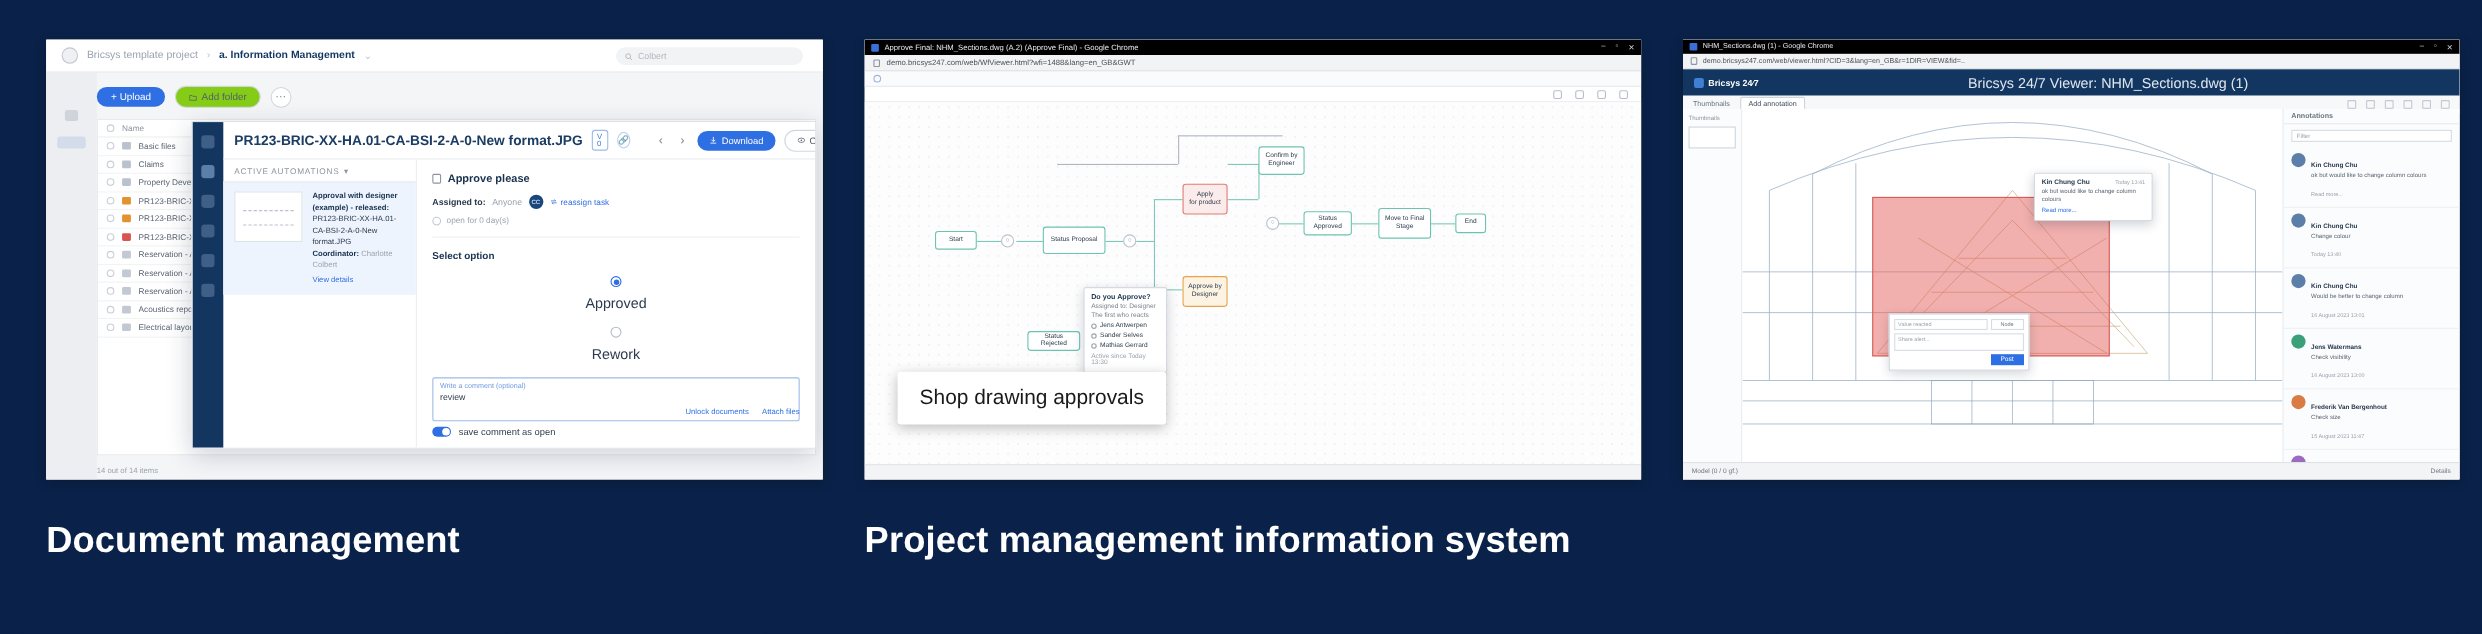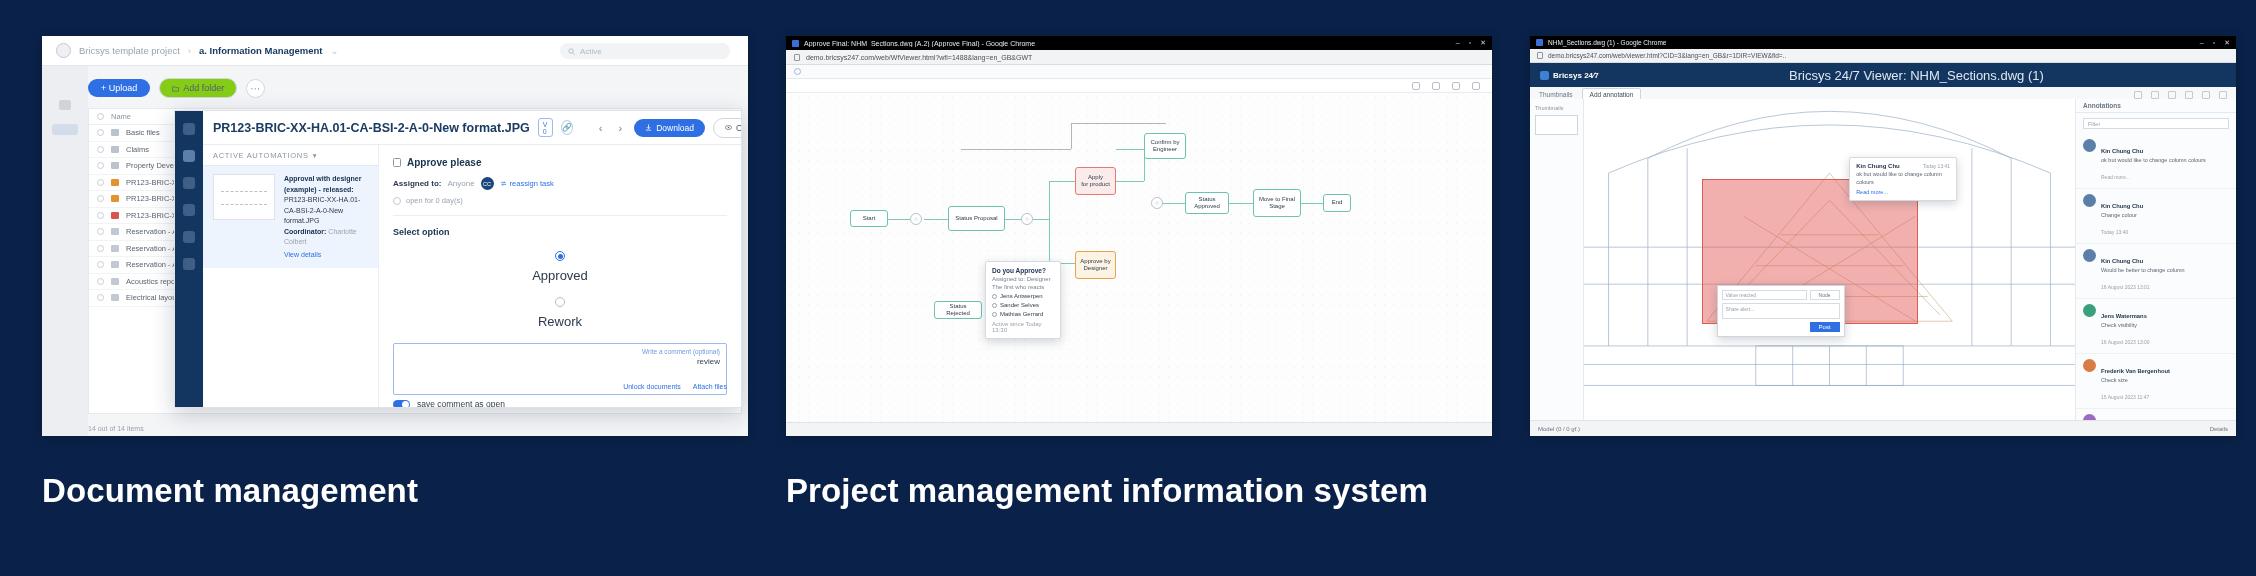--- a/index.html
+++ b/index.html
@@ -190,22 +190,22 @@
   .hr { border-top:1px solid #eceff2; margin:10px 0 0 0; }
   .sel-label { font-size:9px; font-weight:bold; color:#18324f; margin-top:11px; }
   .radio-row { display:flex; align-items:center; gap:7px; margin-top:14px; font-size:13px; color:#2b3a4d;flex-direction:column; }
   .radio { width:10px; height:10px; border-radius:50%; border:1.4px solid #b4bcc6; position:relative; }
   .radio.on { border-color:#2f6fe4; }
   .radio.on::after {
     content:""; position:absolute; left:2.2px; top:2.2px; width:5px; height:5px;
     border-radius:50%; background:#2f6fe4;
   }
   .comment-box {
-    margin-top:14px; border:1px solid #9dbbe8; border-radius:2px; height:52px;
-    padding:4px 6px; background:#fff;text-align:right;
+    margin-top:14px; border:1px solid #9dbbe8; border-radius:2px; height:40px;
+    padding:4px 6px; background:#fff;
   }
   .comment-ph { font-size:6.5px; color:#6f9ae0; }
   .comment-val { font-size:8px; color:#33414f; margin-top:2px; }
   .toggle-row { display:flex; align-items:center; gap:7px; margin-top:9px; font-size:8.5px; color:#33414f; }
   .toggle {
     width:17px; height:9px; border-radius:5px; background:#2f6fe4; position:relative; flex:none;
   }
   .toggle::after {
     content:""; position:absolute; right:1px; top:1px; width:7px; height:7px;
     border-radius:50%; background:#fff;
@@ -376,21 +376,21 @@
             <span class="crumb-circle"></span>
             <span class="crumb">Bricsys template project</span>
             <span class="crumb sep">›</span>
             <span class="crumb active">a. Information Management</span>
             <span class="crumb sep">⌄</span>
             <div class="dms-search">
               <svg width="7" height="7" viewBox="0 0 16 16">
                   <circle cx="7" cy="7" r="5" fill="none" stroke="#b2b9c2" stroke-width="2"></circle>
                   <path d="M11 11 L15 15" stroke="#b2b9c2" stroke-width="2"></path>
                 </svg>
-              <span class="t">Active</span>
+              <span class="t">Colbert</span>
             </div>
           </div>
 
           <div class="dms-leftrail">
             <div class="rail-ico"></div>
             <div class="rail-pill"></div>
           </div>
 
           <div class="dms-actions">
             <div class="btn-blue">+ Upload</div>
@@ -668,20 +668,21 @@
                   <span>Sander Selves</span>
                 </div>
               <div class="pr">
                   <span class="ic"></span>
                   <span>Mathias Gerrard</span>
                 </div>
               <div class="due">Active since Today 13:30</div>
             </div>
           </div>
           <div class="bpmn-status"></div>
+          <div class="tooltip">Shop drawing approvals</div>
         </div>
       </div>
       <div class="caption">Project management information system</div>
     </div>
 
     <div class="card">
       <div class="shot">
         <div class="cde">
           <div class="cde-tb">
             <span class="fav" style="width:7px;height:7px;background:#3a6fd8;border-radius:1px"></span>

